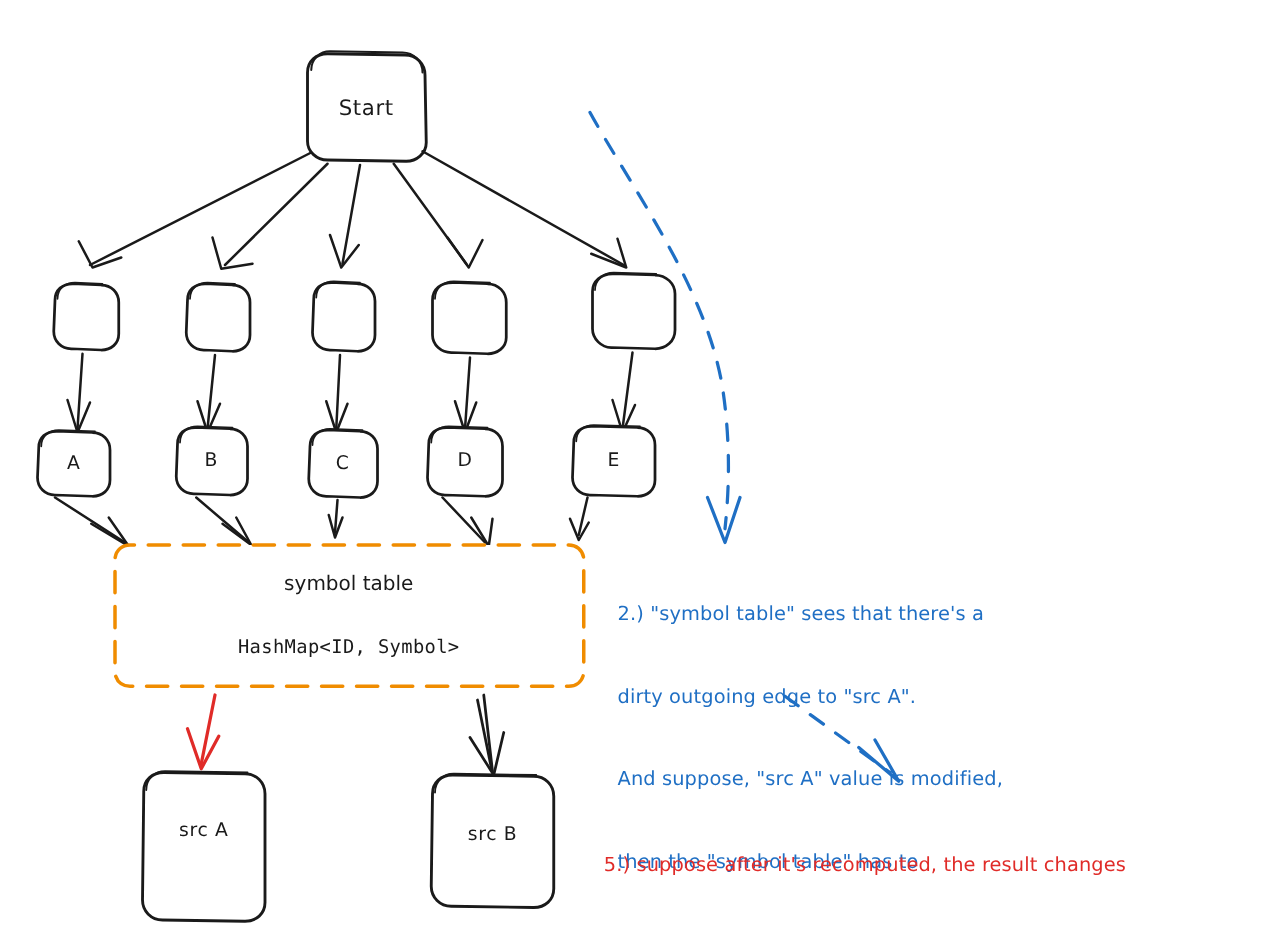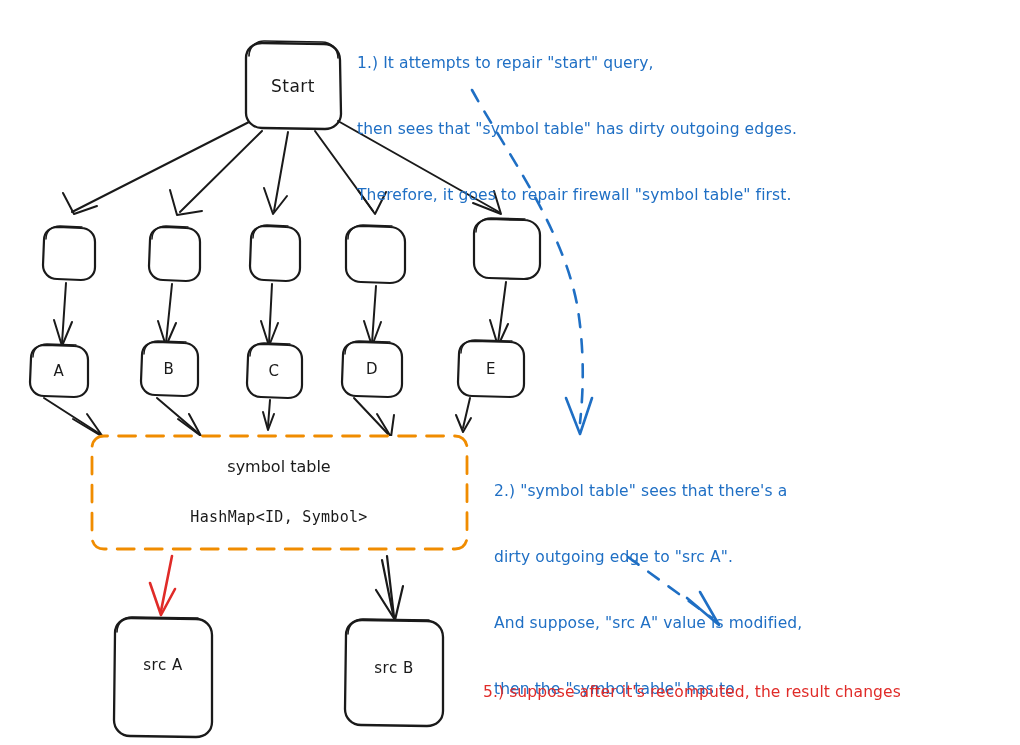--- a/index.html
+++ b/index.html
@@ -206,25 +206,20 @@
       <path d="M566,398 L580,434 L592,398"></path>
     </g>
 
     <g fill="none" stroke="#1f6fc4" stroke-width="2.6" stroke-linecap="round" stroke-linejoin="round">
       <path d="M628,557 L712,618" stroke-dasharray="13 12"></path>
       <path d="M687,598 L719,625 L700,592"></path>
     </g>
 
   </svg>
 
-  <div class="annotation blue" id="annotation-1" style="left:357px; top:8px;">
-    <span class="ann-line">1.) It attempts to repair "start" query,</span>
-    <span class="ann-line">then sees that "symbol table" has dirty outgoing edges.</span>
-    <span class="ann-line">Therefore, it goes to repair firewall "symbol table" first.</span>
-  </div>
 
   <div class="annotation blue" id="annotation-2" style="left:494px; top:436px;">
     <span class="ann-line">2.) "symbol table" sees that there's a</span>
     <span class="ann-line">dirty outgoing edge to "src A".</span>
     <span class="ann-line">And suppose, "src A" value is modified,</span>
     <span class="ann-line">then the "symbol table" has to</span>
     <span class="ann-line">recompute.</span>
   </div>
 
   <div class="annotation red" id="annotation-3" style="left:483px; top:637px;">

